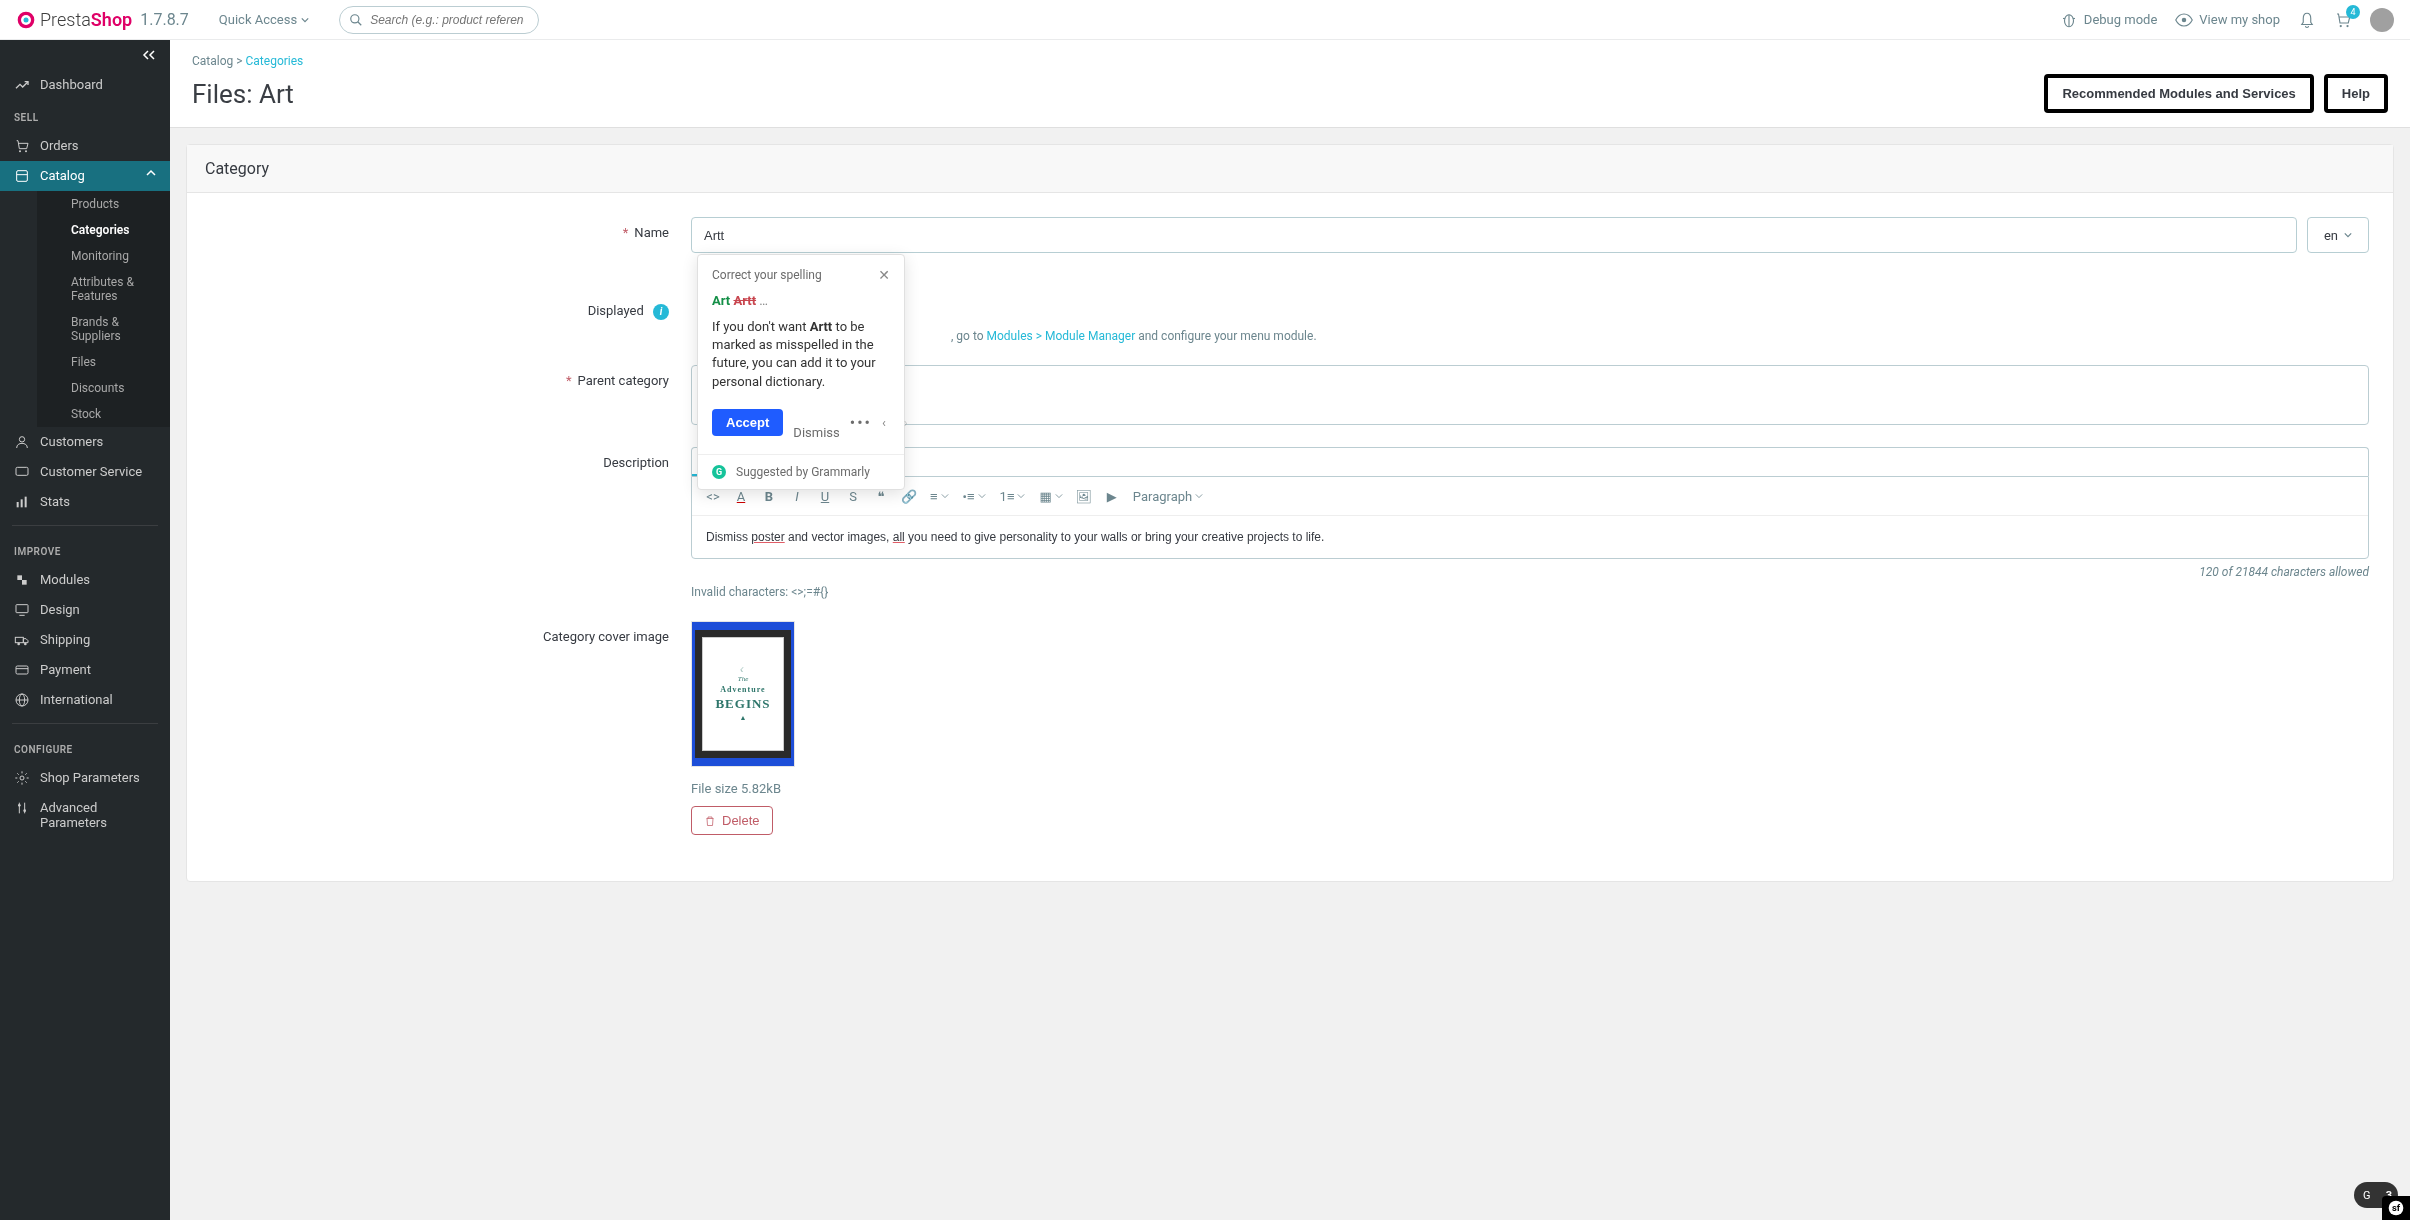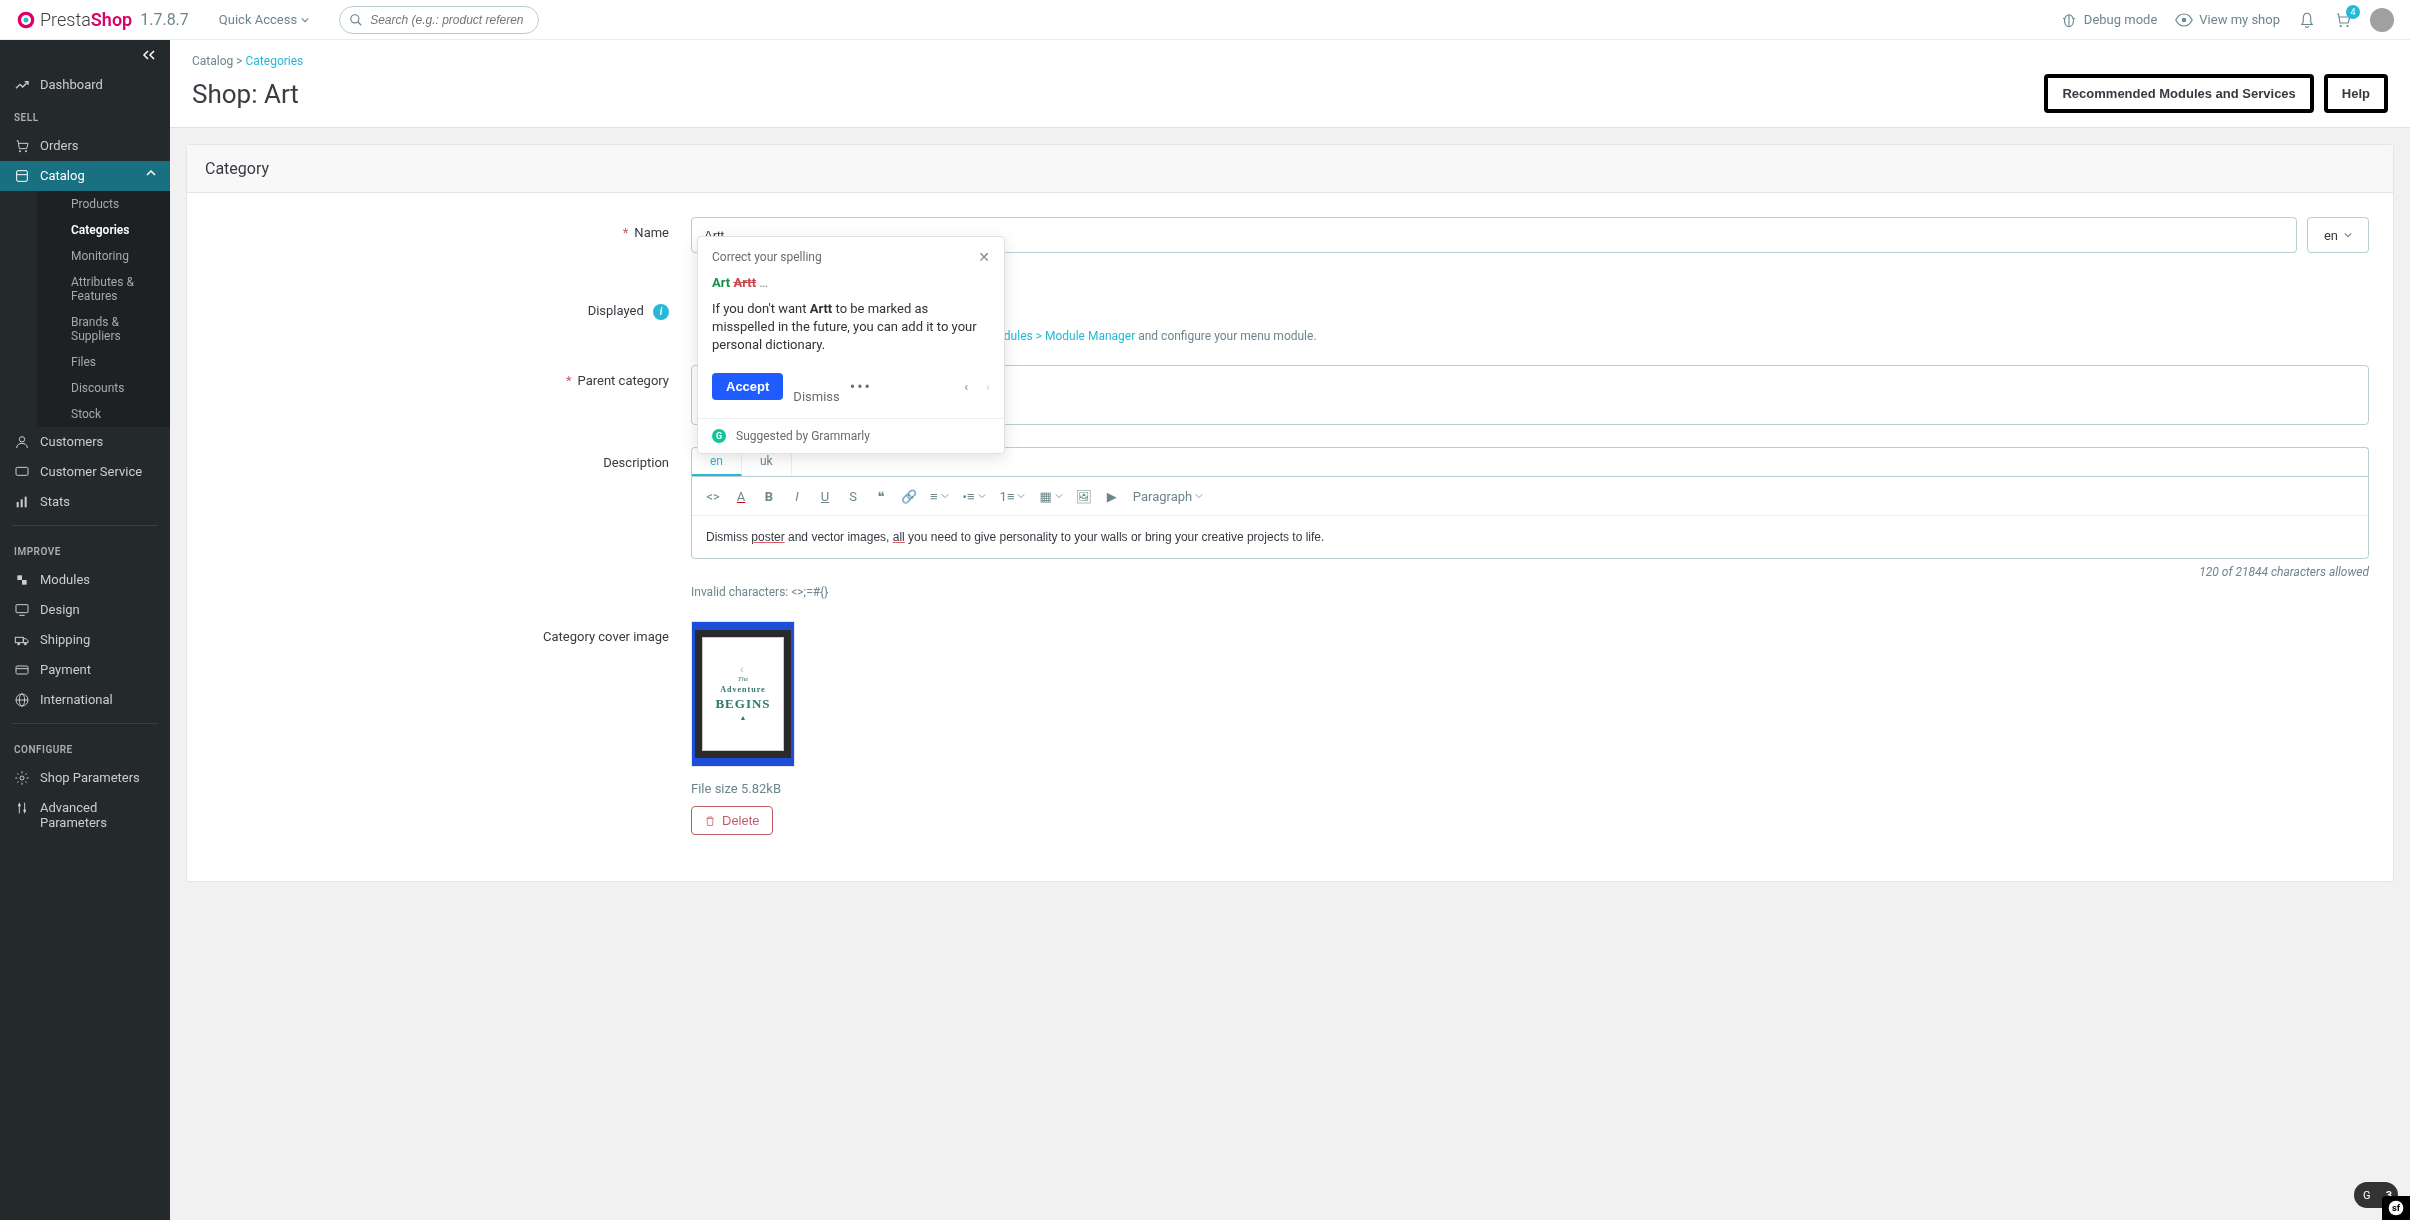--- a/index.html
+++ b/index.html
@@ -78,21 +78,21 @@
 .poster-frame { width:96px; height:128px; background:#2a2a2a; padding:7px; }
 .poster-inner { width:100%; height:100%; background:#fff; display:flex; flex-direction:column; align-items:center; justify-content:center; gap:2px; border:1px solid #ccc; padding:6px; }
 .poster-top { font-size:7px; color:#2f766b; font-style:italic; font-family:cursive; }
 .poster-mid { font-size:13px; font-weight:bold; color:#2f766b; letter-spacing:1px; font-family:serif; }
 .poster-tree { font-size:7px; color:#2f766b; }
 .moon { font-size:6px; color:#2f766b; }
 .file-size { font-size:13px; color:#6c868e; margin-top:14px; }
 .btn-delete { margin-top:10px; border:1px solid #c05c67; color:#c05c67; background:#fff; padding:6px 12px; border-radius:4px; display:flex; align-items:center; gap:6px; cursor:pointer; font-size:13px; }
 
 
-.grammarly-pop { position:absolute; top:19px; left:6px; width:308px; background:#fff; border:1px solid #e0e0e0; border-radius:4px; box-shadow:0 4px 16px rgba(0,0,0,0.12); z-index:100; font-size:13px; }
+.grammarly-pop { position:absolute; top:37px; left:6px; width:208px; background:#fff; border:1px solid #e0e0e0; border-radius:4px; box-shadow:0 4px 16px rgba(0,0,0,0.12); z-index:100; font-size:13px; }
 .gp-head { padding:12px 14px 0; display:flex; align-items:center; }
 .gp-head-text { font-size:12px; color:#6c6c6c; }
 .gp-close { margin-left:auto; cursor:pointer; color:#888; font-size:14px; }
 .gp-body { padding:10px 14px 14px; }
 .gp-suggest { font-size:13px; margin-bottom:10px; }
 .gp-suggest .keep { font-weight:700; color:#148f47; }
 .gp-suggest .strike { text-decoration:line-through; color:#c8464f; font-weight:700; }
 .gp-suggest .dots { color:#888; }
 .gp-explain { font-size:13px; color:#333; line-height:1.4; margin-bottom:14px; }
 .gp-actions { display:flex; align-items:center; gap:10px; }
@@ -296,21 +296,21 @@
     <span>Advanced Parameters</span>
   </div>
 </div>
 
 <div class="main">
   <div class="page-header">
     <div class="breadcrumb">
       <span>Catalog</span><span> &gt; </span><a href="#">Categories</a>
     </div>
     <div class="page-title-row">
-      <h1 class="page-title">Shop: Art</h1>
+      <h1 class="page-title">Files: Art</h1>
       <div class="header-actions">
         <button class="btn-outline">Recommended Modules and Services</button>
         <button class="btn-outline">Help</button>
       </div>
     </div>
   </div>
 
   <div class="panel">
     <div class="panel-header">Category</div>
     <div class="panel-body">

